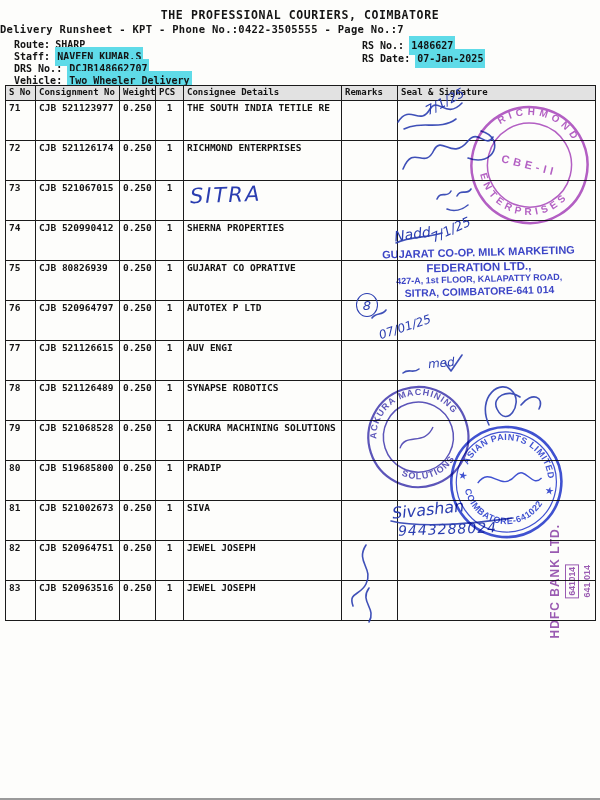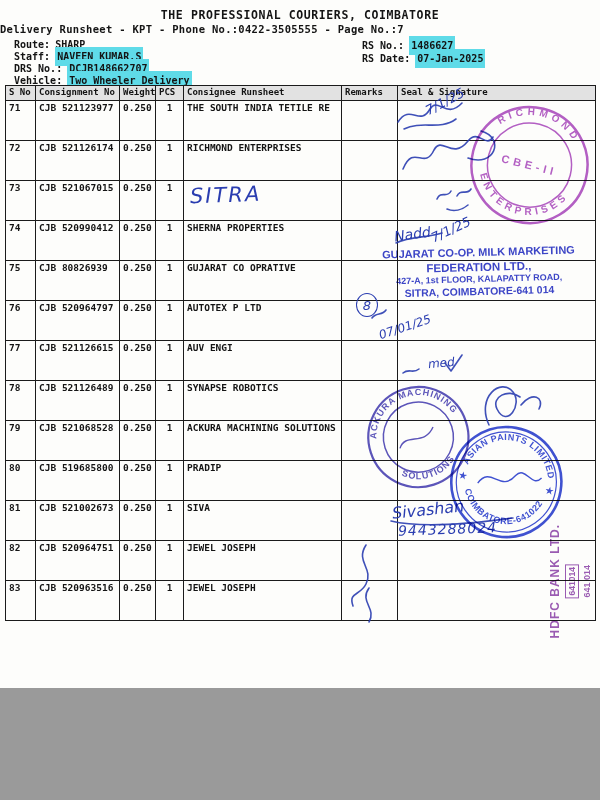--- a/index.html
+++ b/index.html
@@ -1,17 +1,17 @@
 <!DOCTYPE html>
 <html style="--highlight: #5fdbe8; --ink: #2a3db0; --violet: #a238b8; --stampblue: #2b35c5; --indigo: #4038b0; --asianblue: #2b3fd0; --purple: #8a3fa8;"><head>
 <meta charset="utf-8">
 <style>
   * { box-sizing: border-box; }
   html,body { margin:0; padding:0; background:#9a9a9a; }
-  .page { position:relative; width:600px; height:688px; margin:0 auto; background:#fdfdfb;
+  .page { position:relative; width:600px; height:798px; margin:0 auto; background:#fdfdfb;
           font-family:"DejaVu Sans Mono", monospace; color:#141414; overflow:hidden; }
 
   
   .title    { position:absolute; top:8px;  left:0; right:0; text-align:center; font-size:11.5px; font-weight:bold; letter-spacing:.6px; }
   .subtitle { position:absolute; top:23px; left:0; right:0; text-align:left; font-size:10.5px; font-weight:bold; letter-spacing:.3px; }
   .infoline { position:absolute; font-size:10px; font-weight:bold; white-space:nowrap; }
   .infoline span + span { margin-left:5px;margin-top:20px; }
   .hl { background: var(--highlight,#5fdbe8); padding:4px 2px; }
 
   
@@ -99,21 +99,21 @@
       <col style="width:158px">
         <col style="width:56px">
         <col style="width:198px">
     </colgroup>
     <thead>
         <tr>
           <th>S No</th>
           <th>Consignment No</th>
           <th>Weight</th>
           <th>PCS</th>
-          <th>Consignee Runsheet</th>
+          <th>Consignee Details</th>
           <th>Remarks</th>
           <th>Seal &amp; Signature</th>
         </tr>
       </thead>
     <tbody>
         <tr>
           <td>71</td>
           <td>CJB 521123977</td>
           <td>0.250</td>
           <td>1</td>

